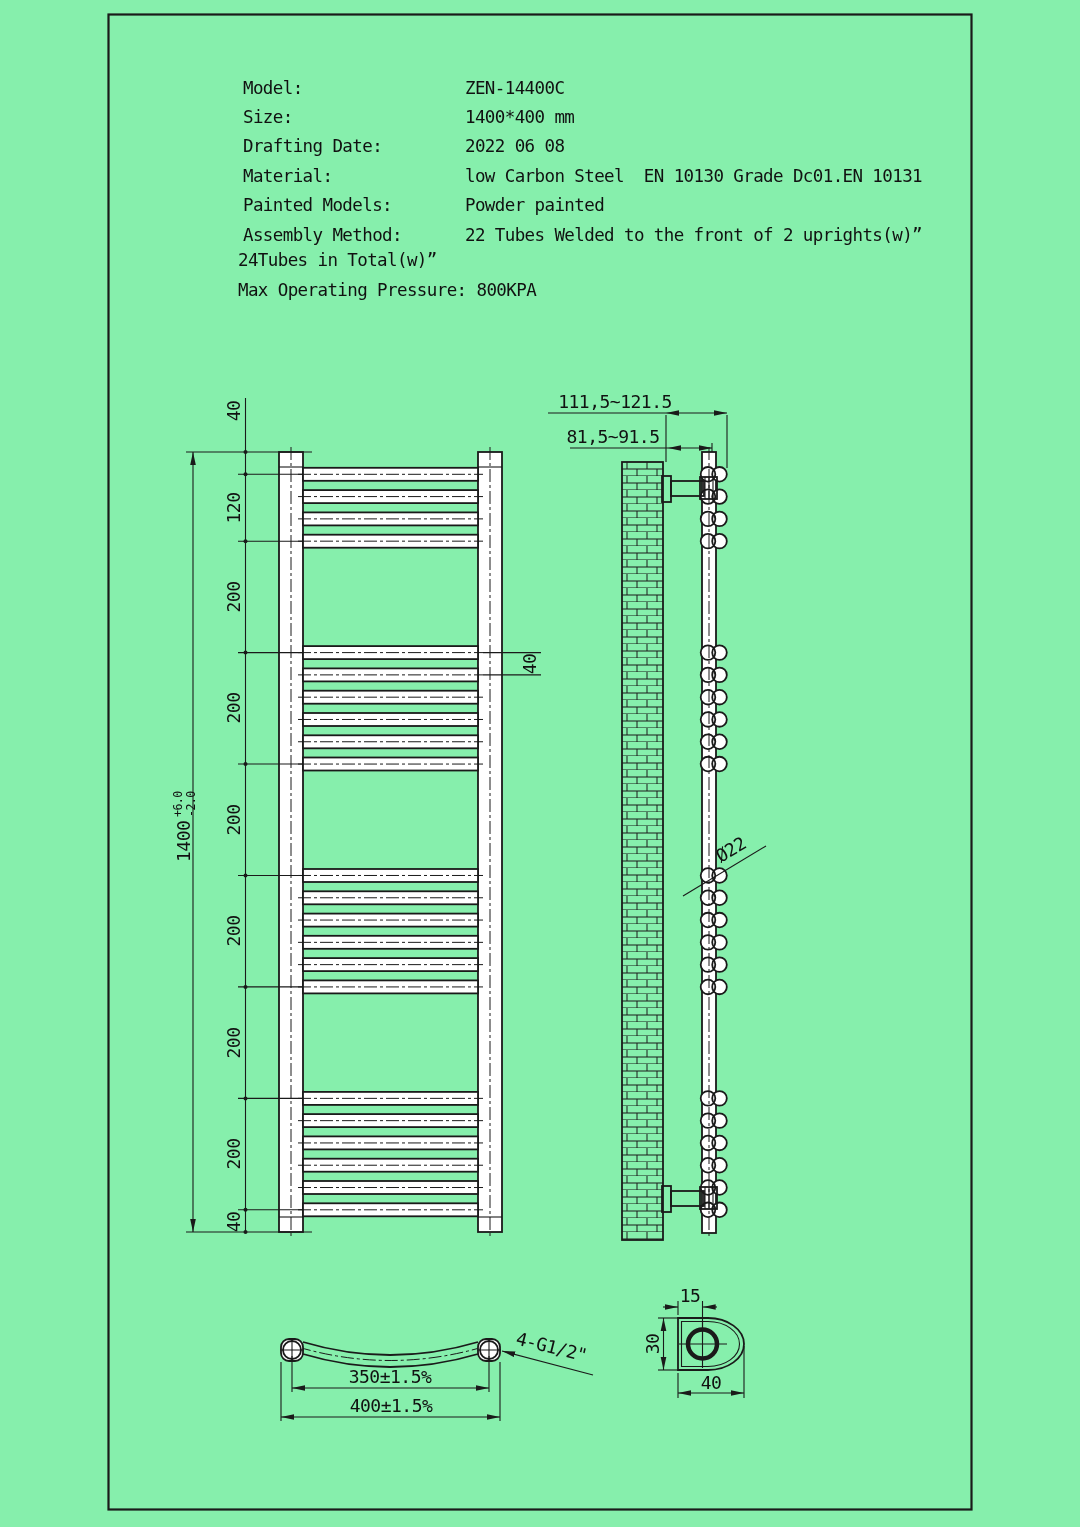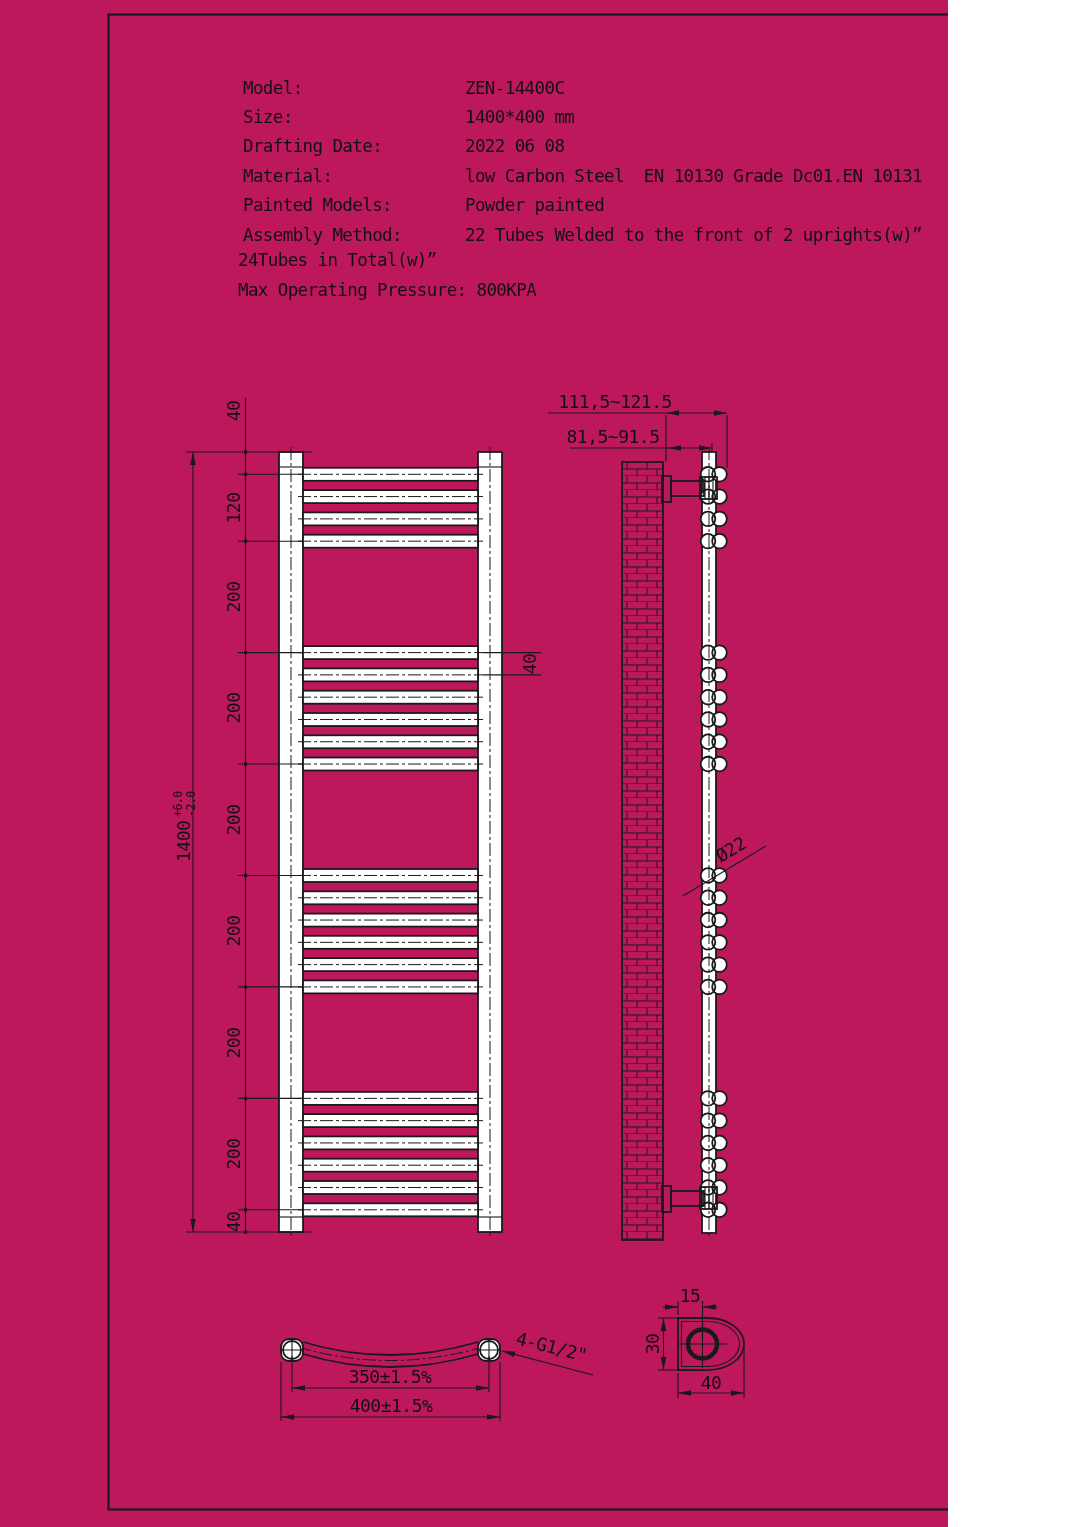--- a/index.html
+++ b/index.html
@@ -1,16 +1,16 @@
 <!DOCTYPE html>
 <html><head>
 <meta charset="utf-8">
 <style>
   html,body{margin:0;padding:0;background:#ffffff}
-  .page{position:relative;width:948px;height:1527px;background:#be185d;overflow:hidden}
+  .page{position:relative;width:1080px;height:1527px;background:#86efac;overflow:hidden}
   svg{display:block}
   .ln{fill:none;stroke:#1a1a1a;stroke-width:1.8}
   .lnw{fill:#ffffff;stroke:#1a1a1a;stroke-width:1.8}
   .thin{fill:none;stroke:#1a1a1a;stroke-width:1.1}
   .cl{fill:none;stroke:#1a1a1a;stroke-width:1;stroke-dasharray:13 3 3 3}
   .dim{font-family:"DejaVu Sans Mono",monospace;font-size:18px;fill:#111;letter-spacing:-0.5px}
   .tol{font-size:11.5px;letter-spacing:-0.5px}
   .spec{font-family:"DejaVu Sans Mono",monospace;font-size:17.5px;fill:#111;letter-spacing:-0.6px;white-space:pre}
 </style>
 </head>

